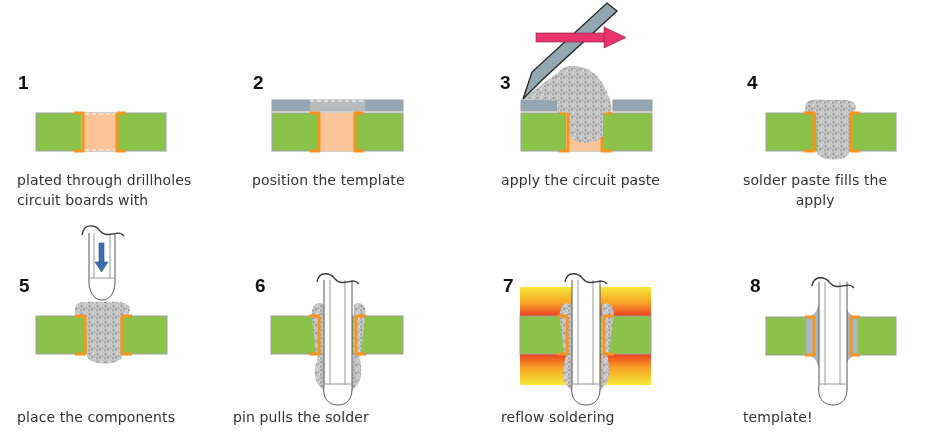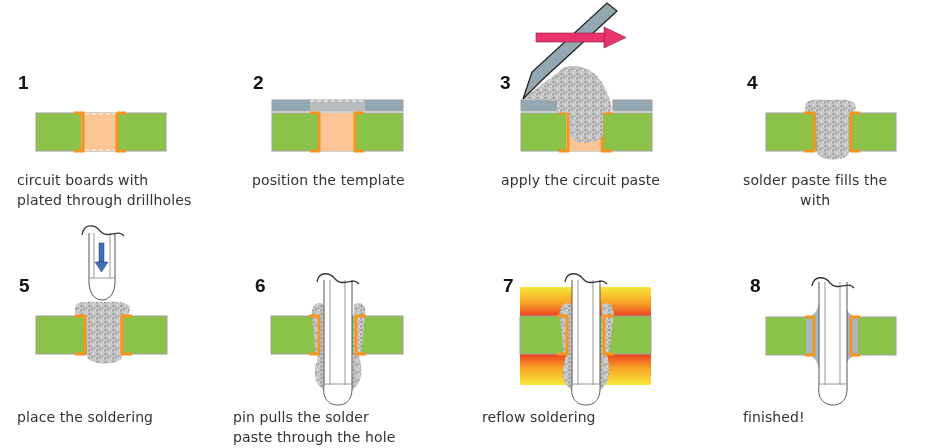--- a/index.html
+++ b/index.html
@@ -134,38 +134,37 @@
 <div class="num" style="left:18px;top:72px;">1</div>
 <div class="num" style="left:253px;top:72px;">2</div>
 <div class="num" style="left:500px;top:72px;">3</div>
 <div class="num" style="left:747px;top:72px;">4</div>
 <div class="num" style="left:19px;top:275px;">5</div>
 <div class="num" style="left:255px;top:275px;">6</div>
 <div class="num" style="left:503px;top:275px;">7</div>
 <div class="num" style="left:750px;top:275px;">8</div>
 
 <div class="cap" style="left:17px;top:170px;">
+  <div>plated through drillholes</div>
   <div>circuit boards with</div>
-  <div>plated through drillholes</div>
 </div>
 <div class="cap" style="left:252px;top:170px;text-align:right;">
   <div>position the template</div>
 </div>
 <div class="cap" style="left:501px;top:170px;">
   <div>apply the circuit paste</div>
 </div>
 <div class="cap" style="left:743px;top:170px;text-align:center;">
   <div>solder paste fills the</div>
-  <div>with</div>
+  <div>apply</div>
 </div>
 <div class="cap" style="left:17px;top:407px;">
-  <div>place the soldering</div>
+  <div>place the components</div>
 </div>
 <div class="cap" style="left:233px;top:407px;">
   <div>pin pulls the solder</div>
-  <div>paste through the hole</div>
 </div>
-<div class="cap" style="left:482px;top:407px;">
+<div class="cap" style="left:501px;top:407px;">
   <div>reflow soldering</div>
 </div>
 <div class="cap" style="left:743px;top:407px;">
-  <div>finished!</div>
+  <div>template!</div>
 </div>
 
 </body></html>

